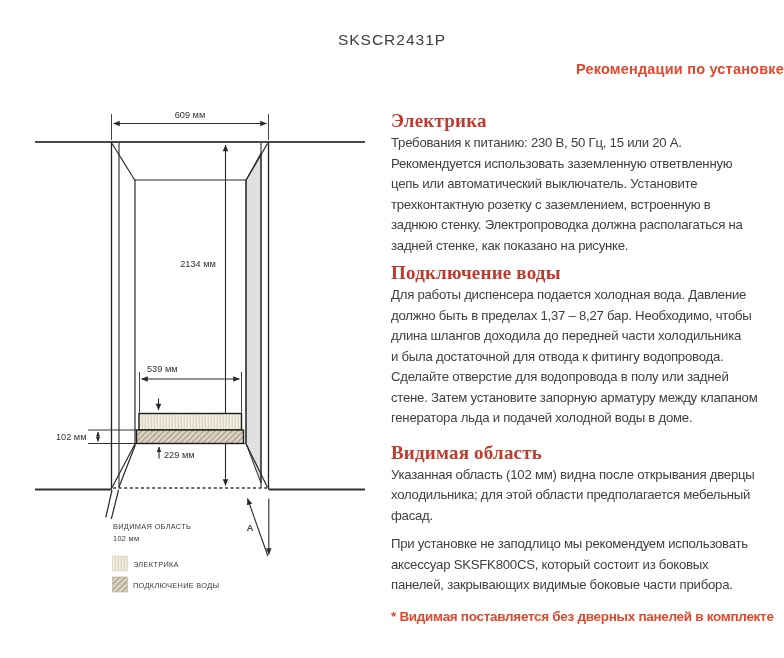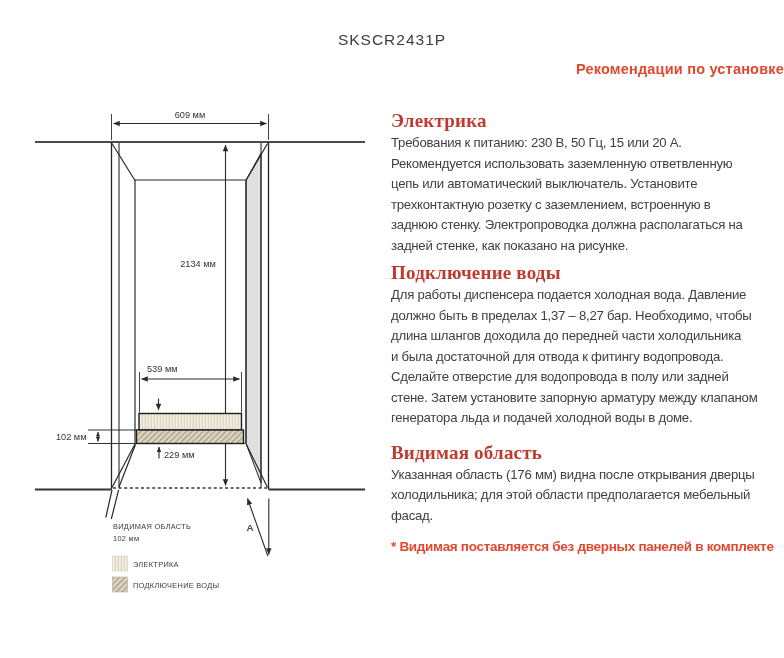--- a/index.html
+++ b/index.html
@@ -170,18 +170,21 @@
   <h2 class="s2">Подключение воды</h2>
   <p class="body">Для работы диспенсера подается холодная вода. Давление
 должно быть в пределах 1,37 – 8,27 бар. Необходимо, чтобы
 длина шлангов доходила до передней части холодильника
 и была достаточной для отвода к фитингу водопровода.
 Сделайте отверстие для водопровода в полу или задней
 стене. Затем установите запорную арматуру между клапаном
 генератора льда и подачей холодной воды в доме.</p>
 
   <h2 class="s3">Видимая область</h2>
-  <p class="body">Указанная область (176 мм) видна после открывания дверцы
+  <p class="body">Указанная область (102 мм) видна после открывания дверцы
 холодильника; для этой области предполагается мебельный
 фасад.</p>
+  <p class="body gap">При установке не заподлицо мы рекомендуем использовать
+аксессуар SKSFK800CS, который состоит из боковых
+панелей, закрывающих видимые боковые части прибора.</p>
 
   <p class="footnote">* Видимая поставляется без дверных панелей в комплекте</p>
 </div>
 
 </body></html>

